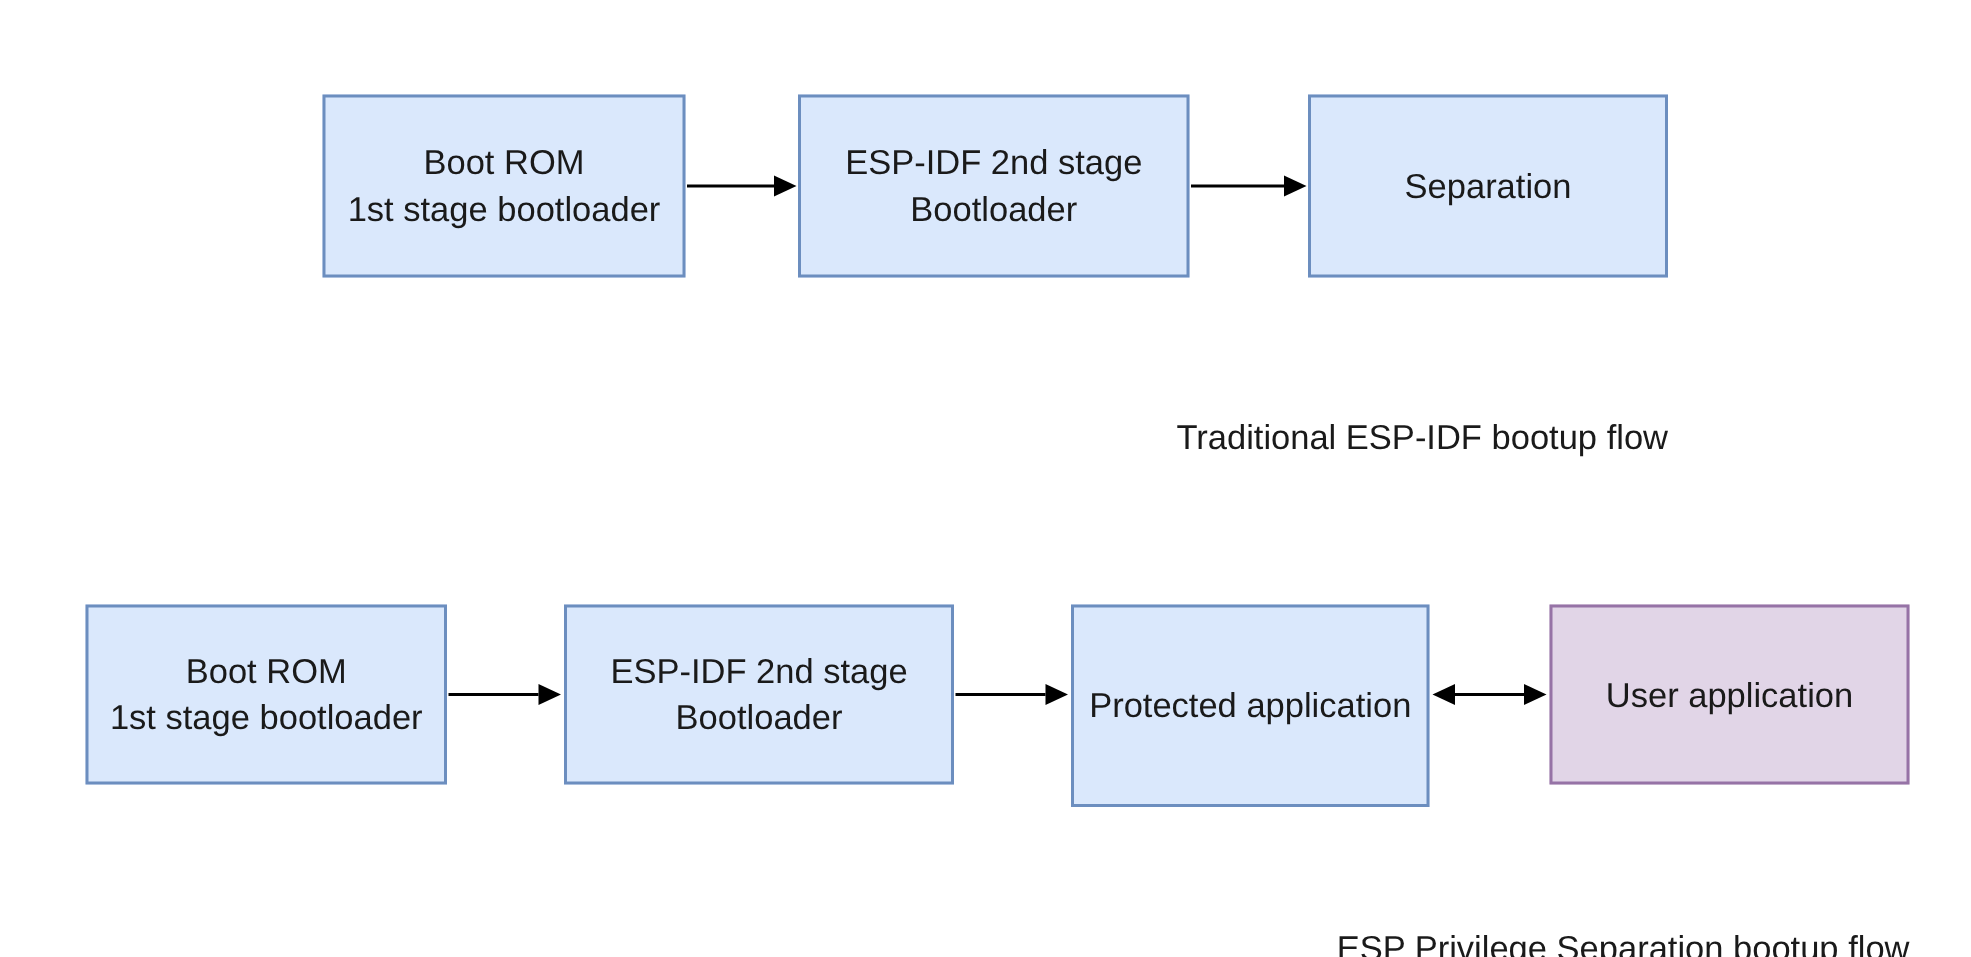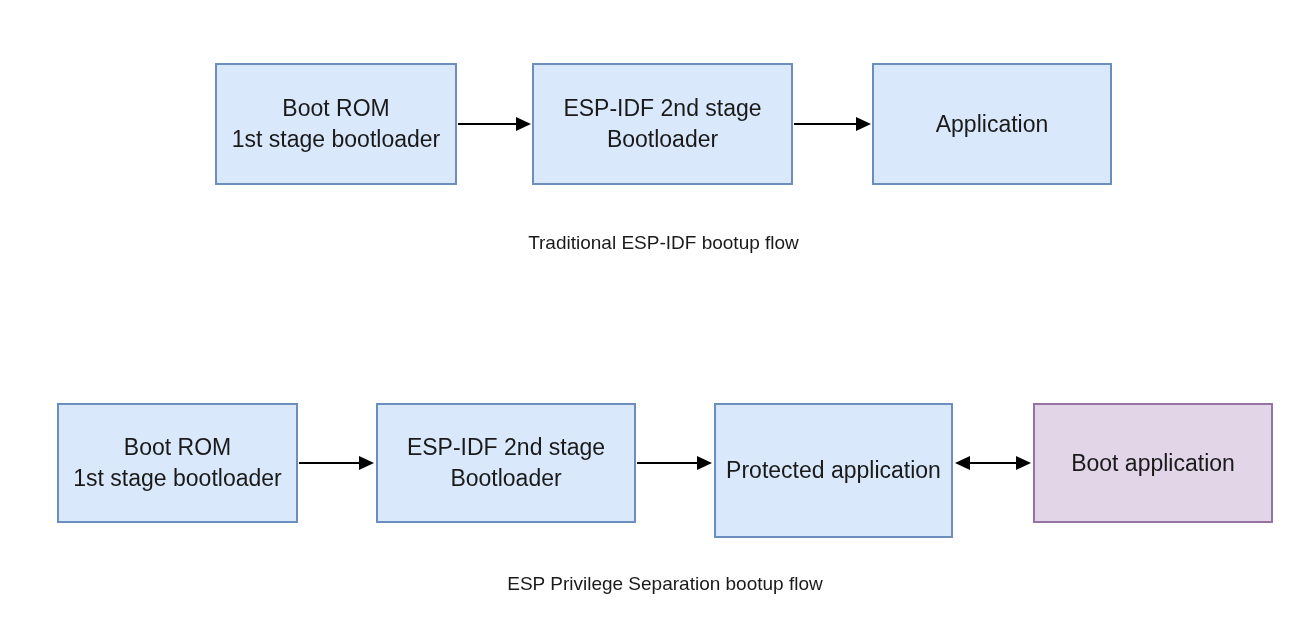--- a/index.html
+++ b/index.html
@@ -55,23 +55,24 @@
   .head {
     width: 0;
     height: 0;
     border-top: 7px solid transparent;
     border-bottom: 7px solid transparent;
   }
   .head.right { border-left: 15px solid #000000; }
   .head.left  { border-right: 15px solid #000000; }
   .caption {
     position: absolute;
-    text-align: center;
-    font-size: 19px;
+    text-align: right;
+    font-size: 23px;
     line-height: 28px;
+    margin-top: 48px;
   }
 </style>
 </head>
 <body>
 
 <div class="canvas">
 
   <div>
 
     <div class="node blue" style="left:215px; top:63px; width:242px; height:122px;">
@@ -88,21 +89,21 @@
       <span class="label">ESP-IDF 2nd stage
 Bootloader</span>
     </div>
 
     <div class="connector" style="left:794px; top:116px; width:77px;">
       <span class="shaft"></span>
       <span class="head right"></span>
     </div>
 
     <div class="node blue" style="left:872px; top:63px; width:240px; height:122px;">
-      <span class="label">Application</span>
+      <span class="label">Separation</span>
     </div>
 
     <div class="caption" style="left:215px; top:229px; width:897px;">Traditional ESP-IDF bootup flow</div>
   </div>
 
   <div>
 
     <div class="node blue" style="left:57px; top:403px; width:241px; height:120px;">
       <span class="label">Boot ROM
 1st stage bootloader</span>
@@ -127,19 +128,19 @@
       <span class="label">Protected application</span>
     </div>
 
     <div class="connector" style="left:955px; top:455px; width:76px;">
       <span class="head left"></span>
       <span class="shaft"></span>
       <span class="head right"></span>
     </div>
 
     <div class="node purple" style="left:1033px; top:403px; width:240px; height:120px;">
-      <span class="label">Boot application</span>
+      <span class="label">User application</span>
     </div>
 
     <div class="caption" style="left:57px; top:570px; width:1216px;">ESP Privilege Separation bootup flow</div>
   </div>
 
 </div>
 
 </body></html>

